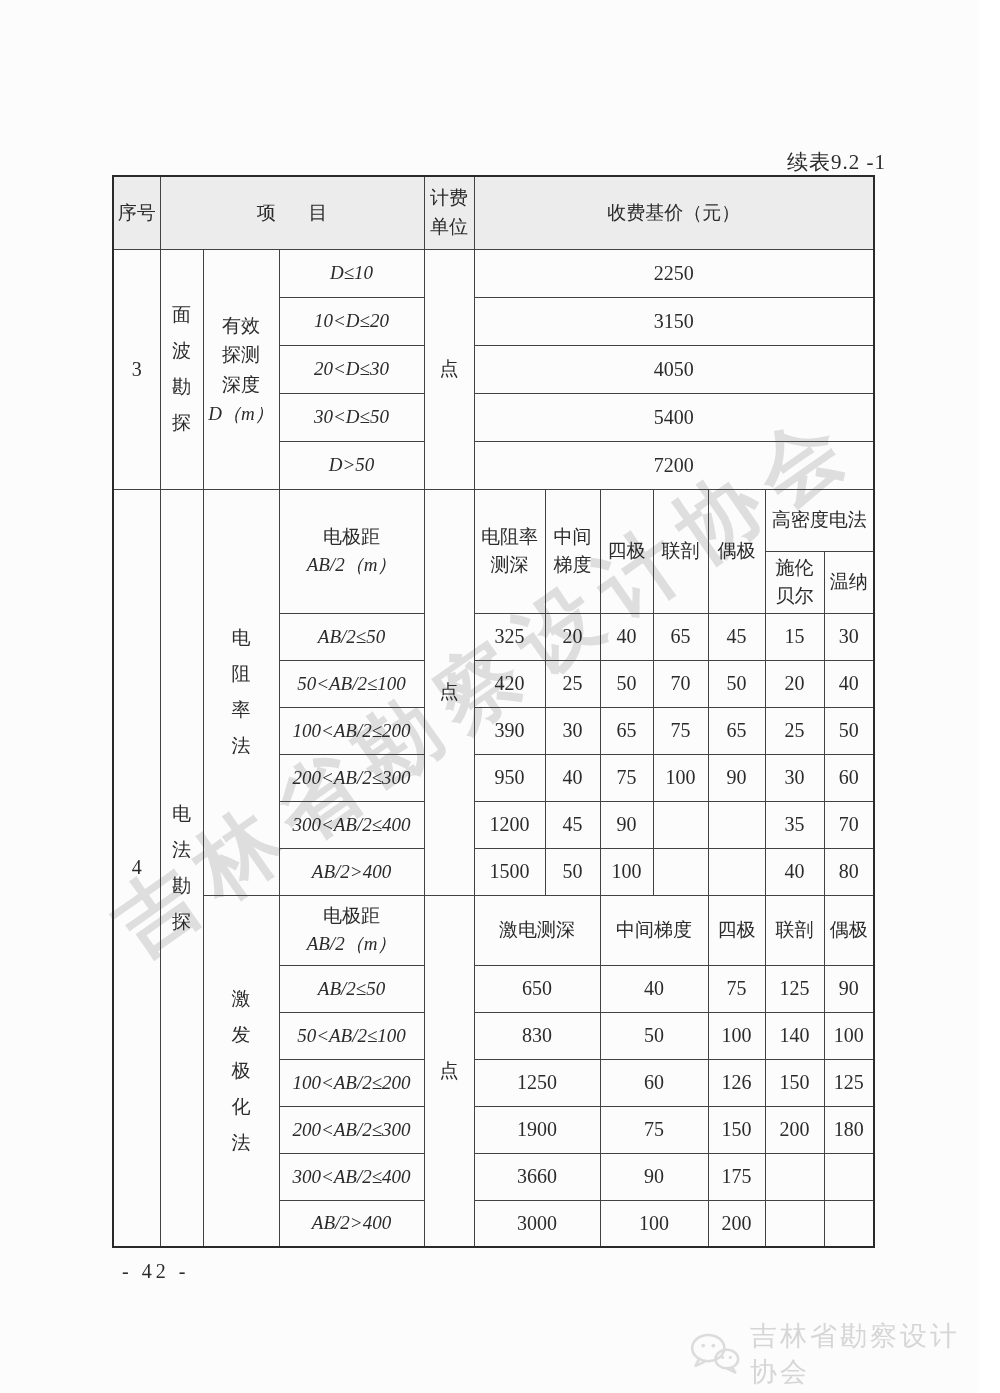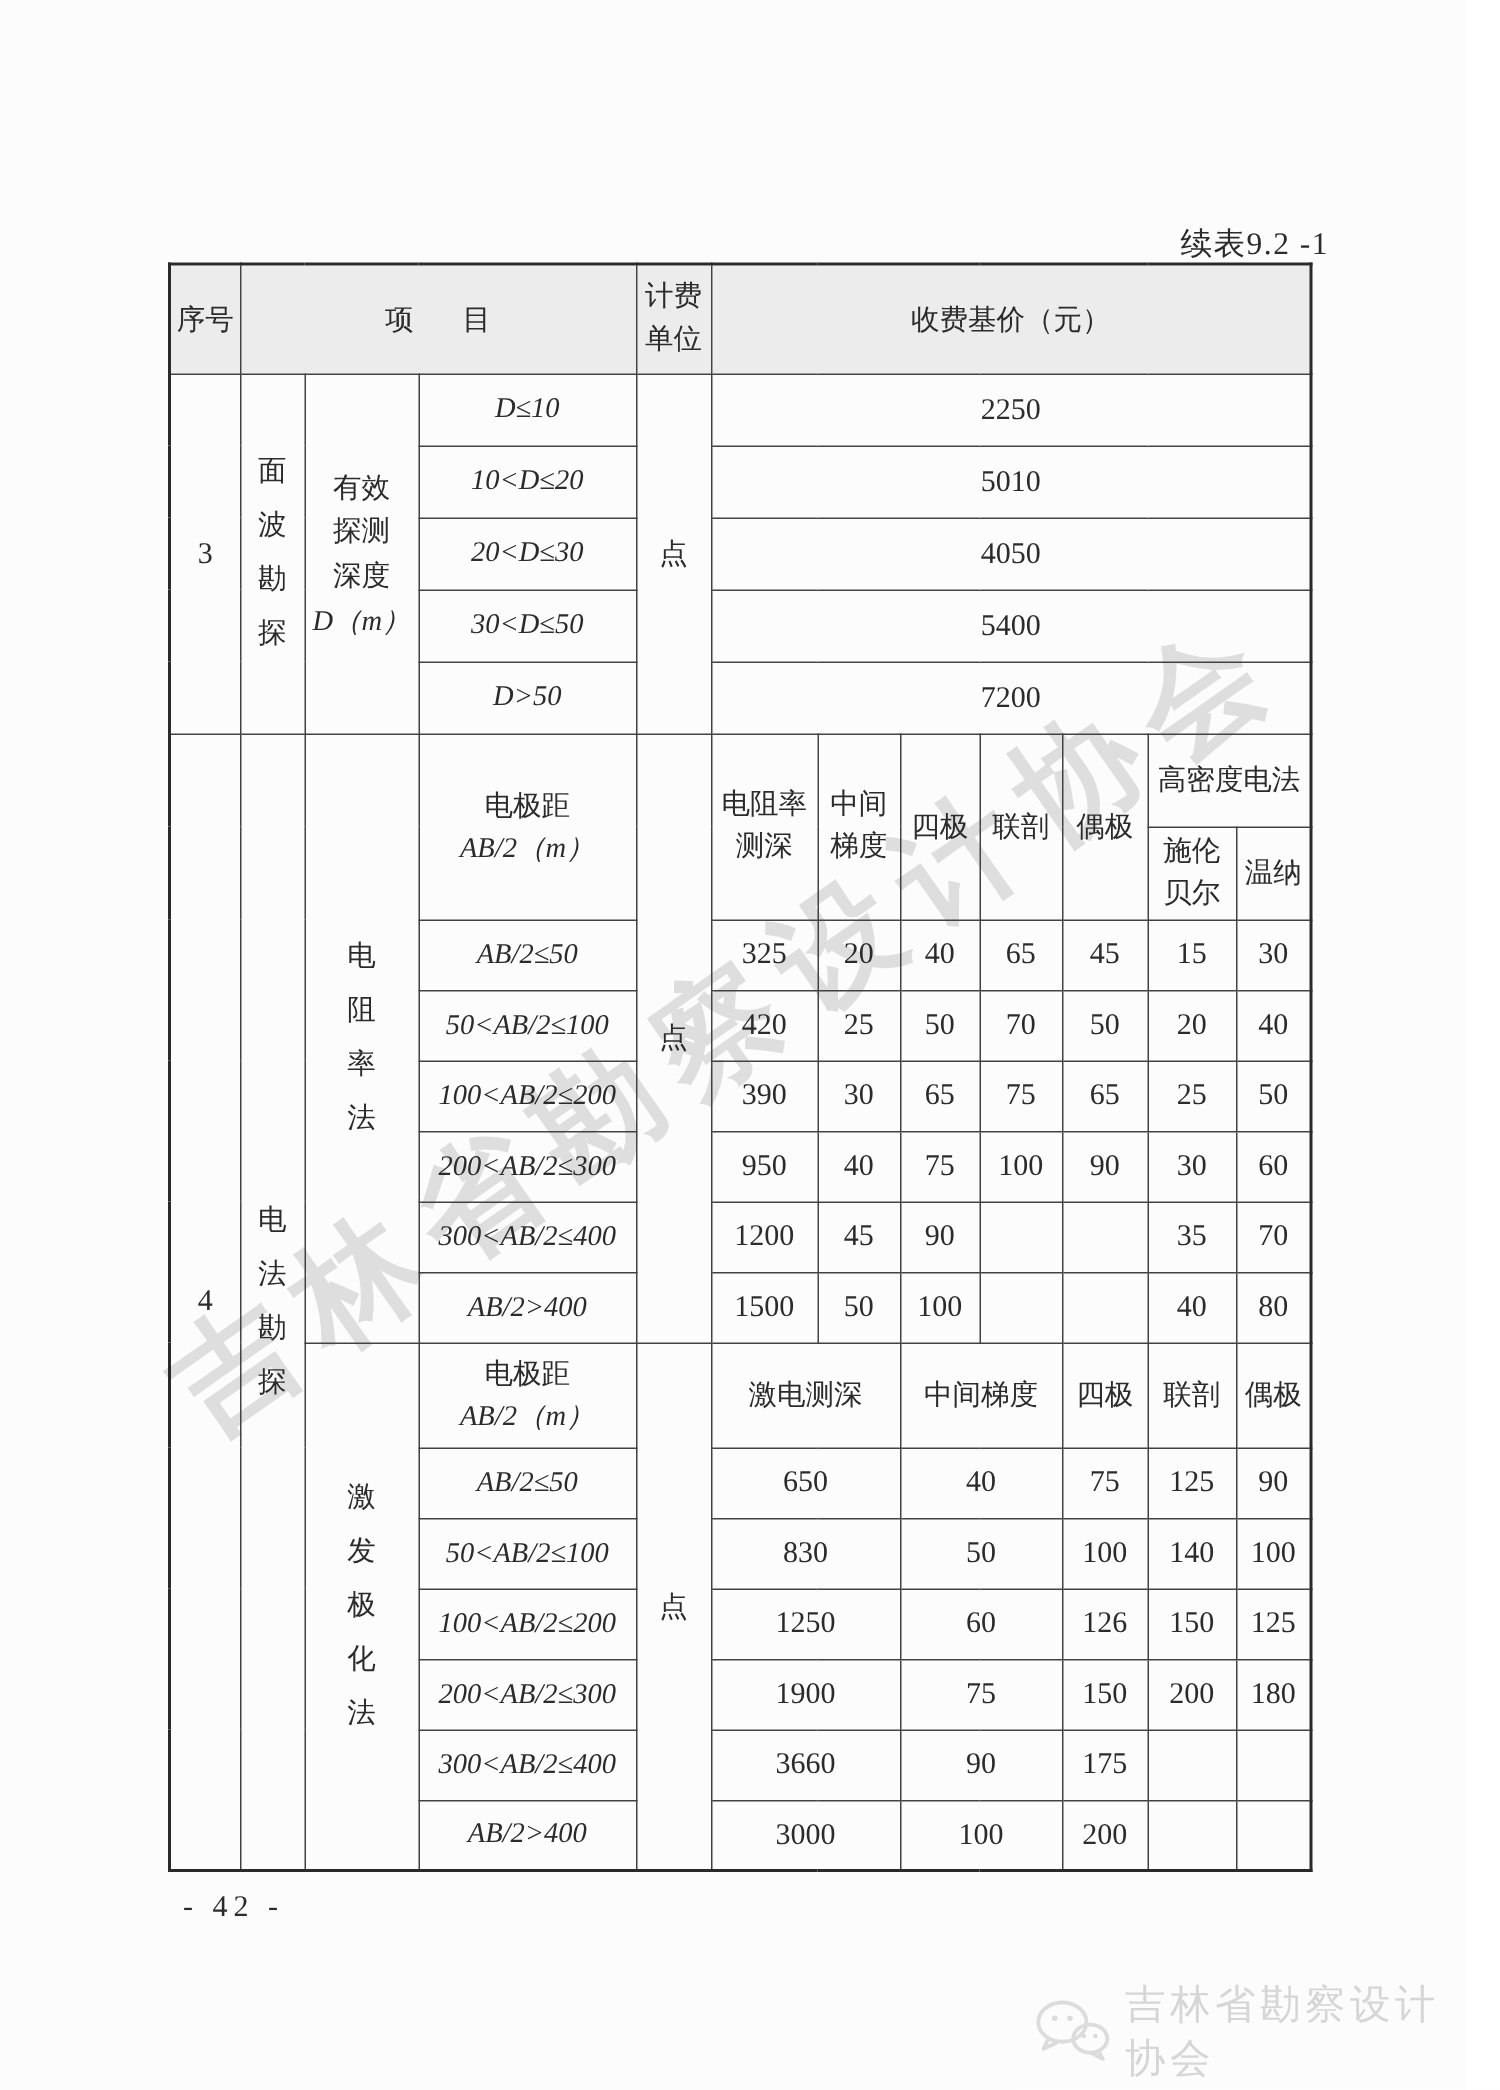--- a/index.html
+++ b/index.html
@@ -129,21 +129,21 @@
       <td rowspan="5">
         <div class="w2">有效探测深度</div>
         <div class="varline">D（m）</div>
       </td>
       <td class="rng">D≤10</td>
       <td rowspan="5">点</td>
       <td colspan="7" class="num">2250</td>
     </tr>
     <tr class="h48">
       <td class="rng">10&lt;D≤20</td>
-      <td colspan="7" class="num">5010</td>
+      <td colspan="7" class="num">3150</td>
     </tr>
     <tr class="h48">
       <td class="rng">20&lt;D≤30</td>
       <td colspan="7" class="num">4050</td>
     </tr>
     <tr class="h48">
       <td class="rng">30&lt;D≤50</td>
       <td colspan="7" class="num">5400</td>
     </tr>
     <tr class="h48">

